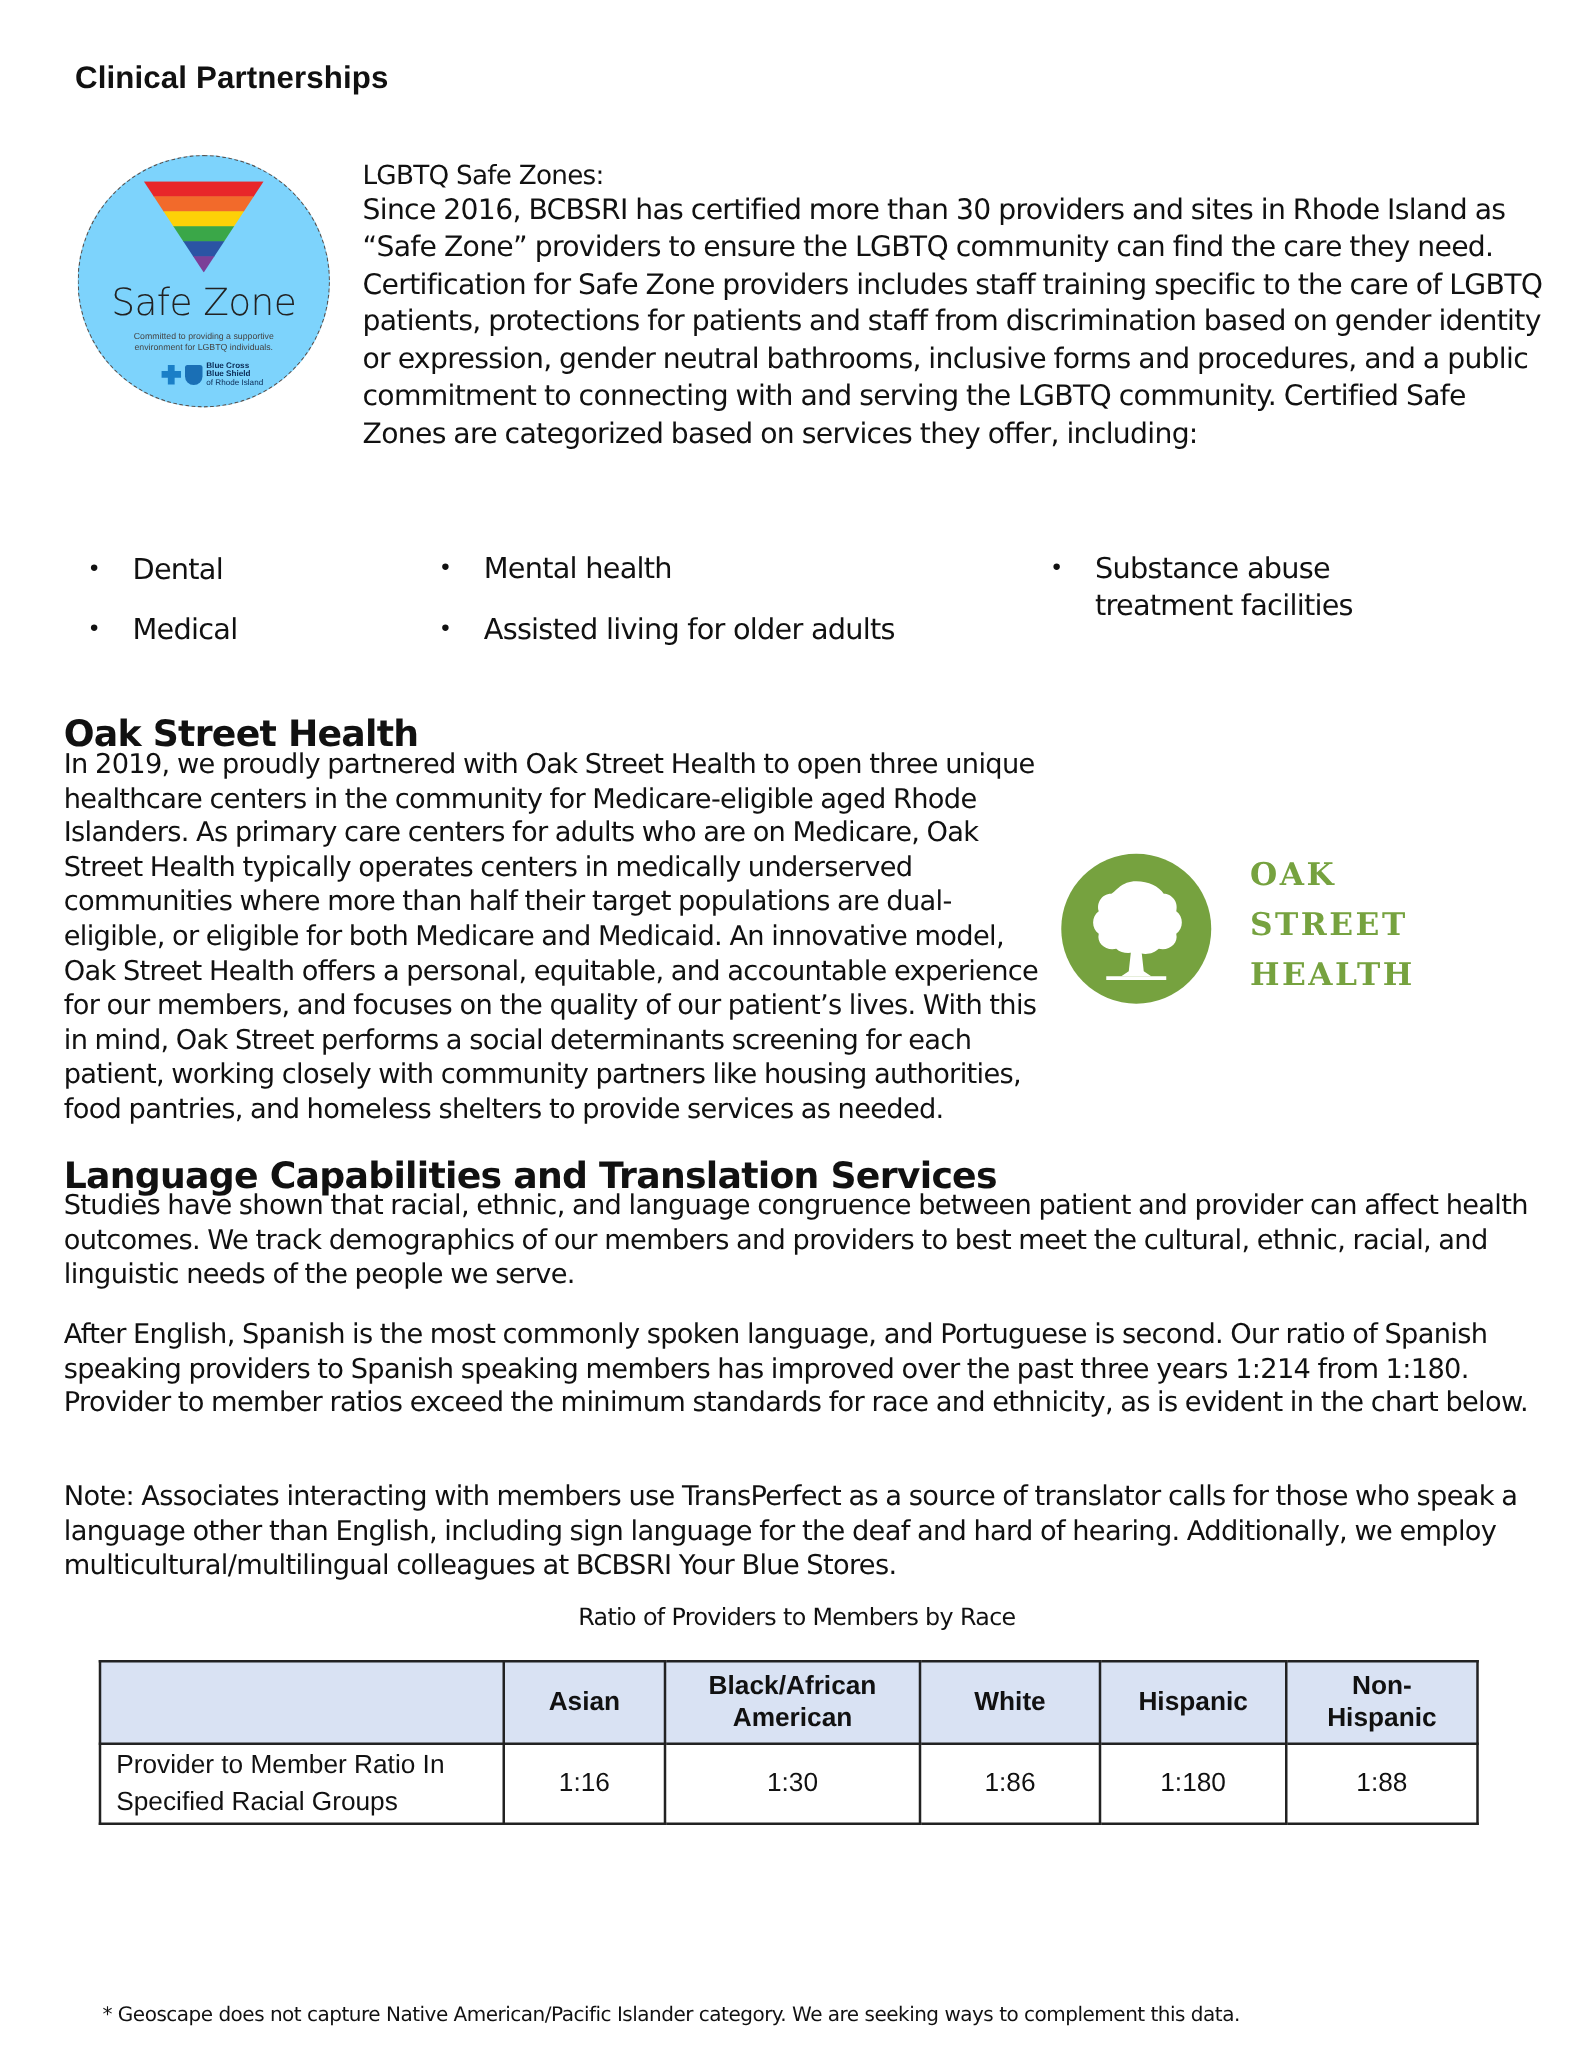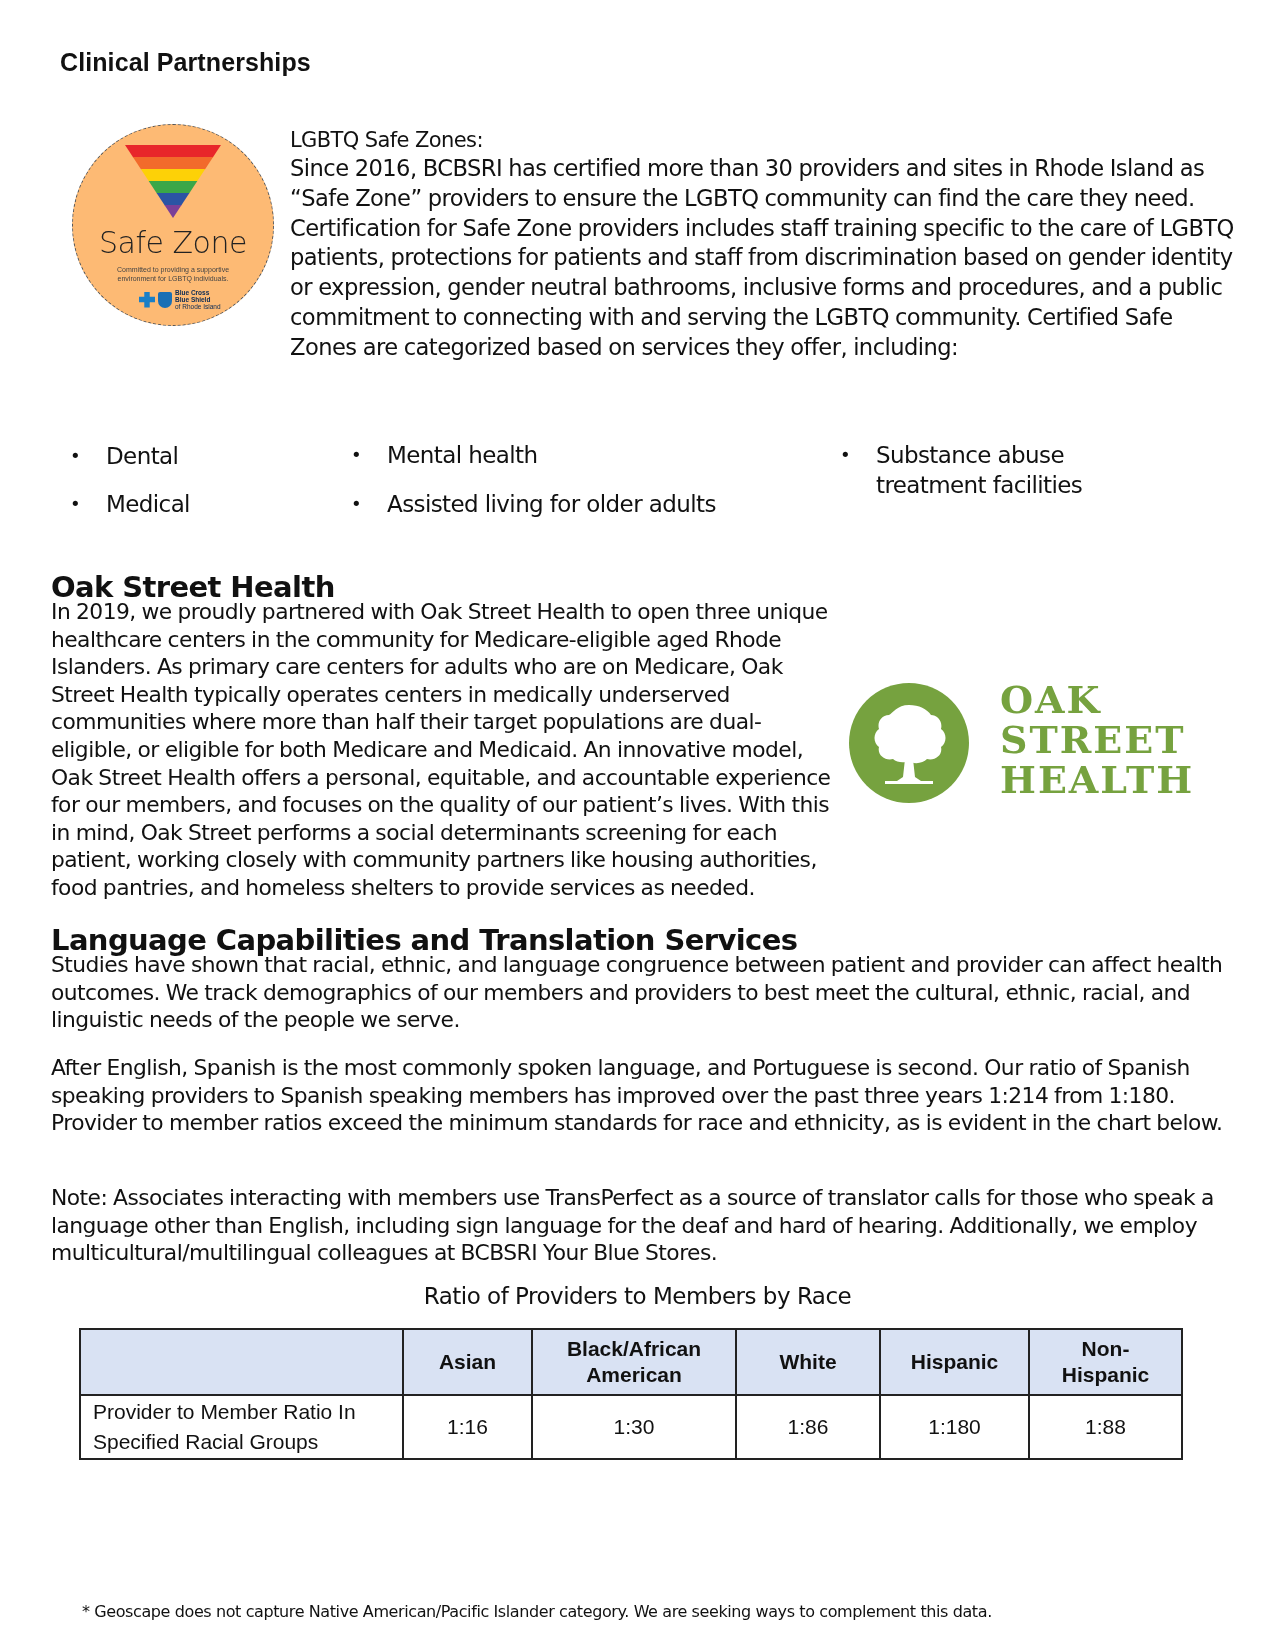--- a/index.html
+++ b/index.html
@@ -3,50 +3,50 @@
 <meta charset="utf-8">
 <style>
   html, body { margin: 0; padding: 0; background: #ffffff; }
   body { width: 1275px; height: 1650px; position: relative; overflow: hidden; color: #111; font-family: "Liberation Sans", "DejaVu Sans", sans-serif; }
   .abs { position: absolute; }
   .page-title { left: 60px; top: 48px; font-size: 25px; font-weight: bold; letter-spacing: 0.1px; }
   .body-text { font-size: 22px; line-height: 29.8px; font-family: "DejaVu Sans", "Liberation Sans", sans-serif; letter-spacing: -0.55px; word-spacing: -0.5px; }
   .section-heading { font-weight: bold; font-size: 29px; letter-spacing: -0.6px; font-family: "DejaVu Sans", sans-serif; }
 
   
-  .badge { left: 72px; top: 124px; width: 200px; height: 200px; border-radius: 50%; border: 1px dashed #555; background: #fdba74; overflow: hidden; }
+  .badge { left: 62px; top: 124px; width: 200px; height: 200px; border-radius: 50%; border: 1px dashed #555; background: #7dd3fc; overflow: hidden; }
   .badge svg { position: absolute; left: 0; top: 0; }
   .badge-title { position: absolute; left: 0; width: 200px; top: 100px; text-align: center; font-size: 30px; font-weight: 300; color: #222; font-family: "DejaVu Sans", sans-serif; letter-spacing: -0.5px; }
   .badge-sub { position: absolute; left: 0; width: 200px; top: 140px; text-align: center; font-size: 7px; line-height: 9px; color: #444; }
   .badge-bcbs { position: absolute; left: 66px; top: 164px; display: flex; align-items: center; gap: 3px; }
   .bcbs-cross { width: 16px; height: 16px; background: #1a7fc7; clip-path: polygon(33% 0,67% 0,67% 33%,100% 33%,100% 67%,67% 67%,67% 100%,33% 100%,33% 67%,0 67%,0 33%,33% 33%); }
   .bcbs-shield { width: 14px; height: 16px; background: #1a6fb5; border-radius: 2px 2px 7px 7px; }
   .bcbs-text { font-size: 6.5px; line-height: 7px; font-weight: bold; color: #0a2a55; }
 
   
   .sz-block { left: 290px; top: 126px; width: 950px; }
   .sz-heading { font-weight: normal; font-size: 21px; font-family: "DejaVu Sans", sans-serif; letter-spacing: -0.6px; line-height: 28px; }
 
   
   .bullet { font-size: 23px; font-family: "DejaVu Sans", sans-serif; letter-spacing: -0.6px; line-height: 30px; display: flex; }
   .bullet .dot { width: 36px; display: inline-block; font-size: 18px; }
 
   
   .oak-heading { left: 51px; top: 570px; }
   .oak-body { left: 51px; top: 598px; width: 790px; }
   .oak-logo-circle { left: 849px; top: 683px; width: 120px; height: 120px; border-radius: 50%; background: #76a23f; }
-  .oak-logo-text { left: 1000px; top: 680px; color: #76a23f; font-family: "DejaVu Serif", "Liberation Serif", serif; font-weight: bold; font-size: 38px; line-height: 40px; letter-spacing: 2px; }
+  .oak-logo-text { left: 1000px; top: 680px; color: #76a23f; font-family: "DejaVu Serif", "Liberation Serif", serif; font-weight: bold; font-size: 25px; line-height: 40px; letter-spacing: 2px; }
 
   
   .lang-heading { left: 51px; top: 923px; }
   .lang-p1 { left: 51px; top: 951px; width: 1190px; }
   .lang-p2 { left: 51px; top: 1054px; width: 1190px; }
   .lang-p3 { left: 51px; top: 1184px; width: 1190px; }
 
-  .table-title { left: 0; width: 1275px; top: 1283px; text-align: center; font-size: 23px; font-family: "DejaVu Sans", sans-serif; letter-spacing: -0.5px; }
+  .table-title { left: 0; width: 1275px; top: 1283px; text-align: center; font-size: 19px; font-family: "DejaVu Sans", sans-serif; letter-spacing: -0.5px; }
   table.ratio { position: absolute; left: 79px; top: 1328px; width: 1104px; border-collapse: collapse; font-family: "Liberation Sans", "DejaVu Sans", sans-serif; padding-left: 36px; }
   table.ratio td, table.ratio th { border: 2px solid #222; text-align: center; font-size: 21px; }
   table.ratio th { background: #d9e2f3; font-weight: bold; height: 62px; line-height: 26px; }
   table.ratio td { height: 60px; font-weight: normal; line-height: 30px; }
   table.ratio td.row-label { text-align: left; padding-left: 12px; }
 
   .footnote { left: 82px; top: 1602px; font-size: 16px; font-family: "DejaVu Sans", sans-serif; letter-spacing: -0.4px; text-align: right; }
 </style>
 </head>
 <body>

